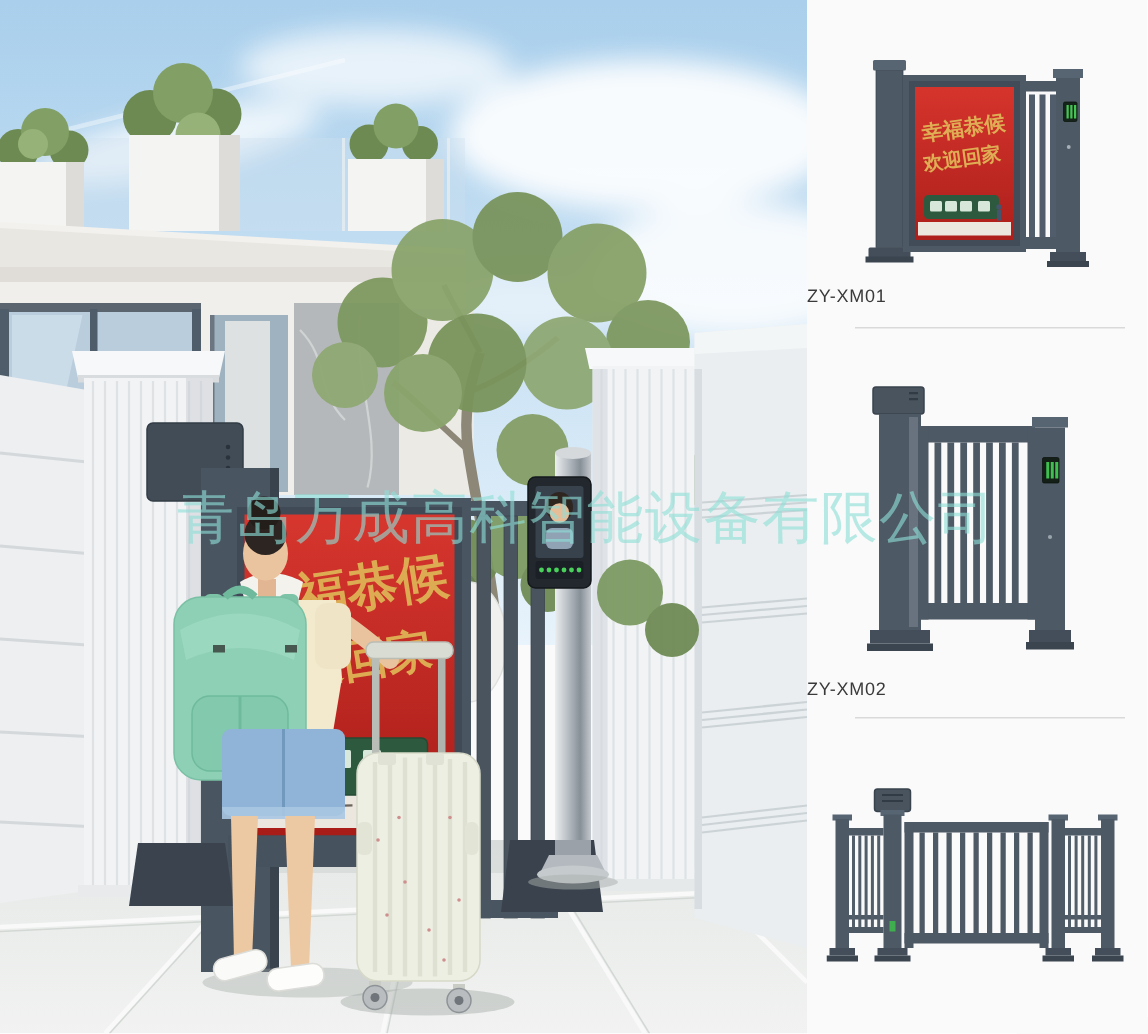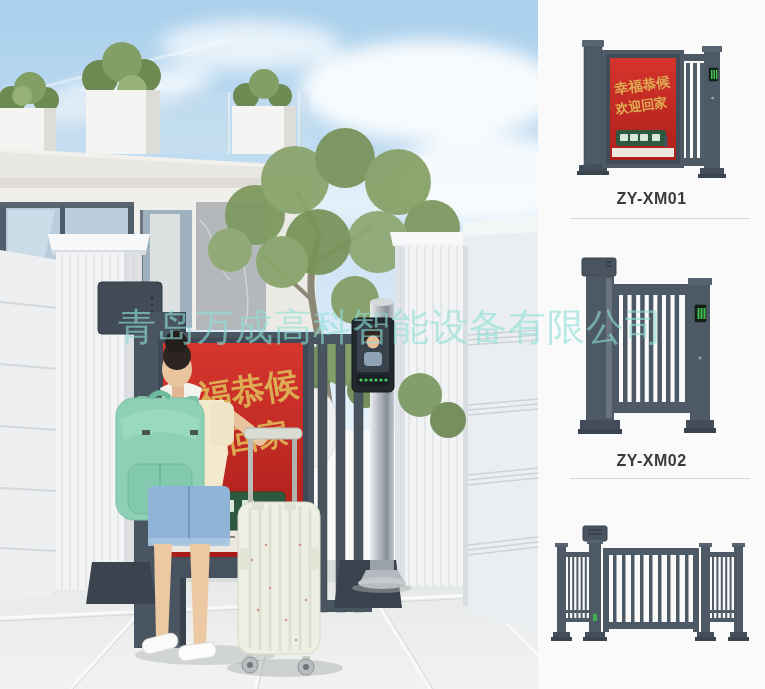--- a/index.html
+++ b/index.html
@@ -4,26 +4,26 @@
 <style>
   html,body{margin:0;padding:0;background:#ffffff;}
   .stage{position:relative;width:765px;height:689px;background:#fafafa;overflow:hidden;
          font-family:"Liberation Sans",sans-serif;}
   .photo{position:absolute;left:0;top:0;width:538px;height:689px;}
   .panel{position:absolute;left:538px;top:0;width:227px;height:689px;background:#fafafa;}
   .render{position:absolute;}
   #r1{left:38px;top:38px;}
   #r2{left:38px;top:250px;}
   #r3{left:13px;top:514px;}
-  .plabel{position:absolute;width:100%;text-align:center;font-size:16px;color:#3a3a3a;
-          letter-spacing:.5px;font-family:"Liberation Sans",sans-serif;font-weight:bold;}
+  .plabel{position:absolute;width:100%;text-align:left;font-size:12px;color:#3a3a3a;
+          letter-spacing:.5px;font-family:"Liberation Sans",sans-serif;}
   #l1{top:190px;} #l2{top:452px;} #l3{top:660px;}
   .divider{position:absolute;left:32px;width:180px;height:1px;background:#d9d9d9;}
   #d1{top:218px;} #d2{top:478px;}
-  .watermark{position:absolute;left:118px;top:302px;z-index:10;white-space:nowrap;
+  .watermark{position:absolute;left:118px;top:320px;z-index:10;white-space:nowrap;
              font-family:"DejaVu Sans",sans-serif;font-size:38px;letter-spacing:1px;
              color:rgba(142,222,215,.62);pointer-events:none;}
   svg text.gold{font-family:"DejaVu Sans",sans-serif;font-weight:bold;}
 </style>
 </head>
 <body>
 
 <div class="stage">
 
   <div class="photo">

